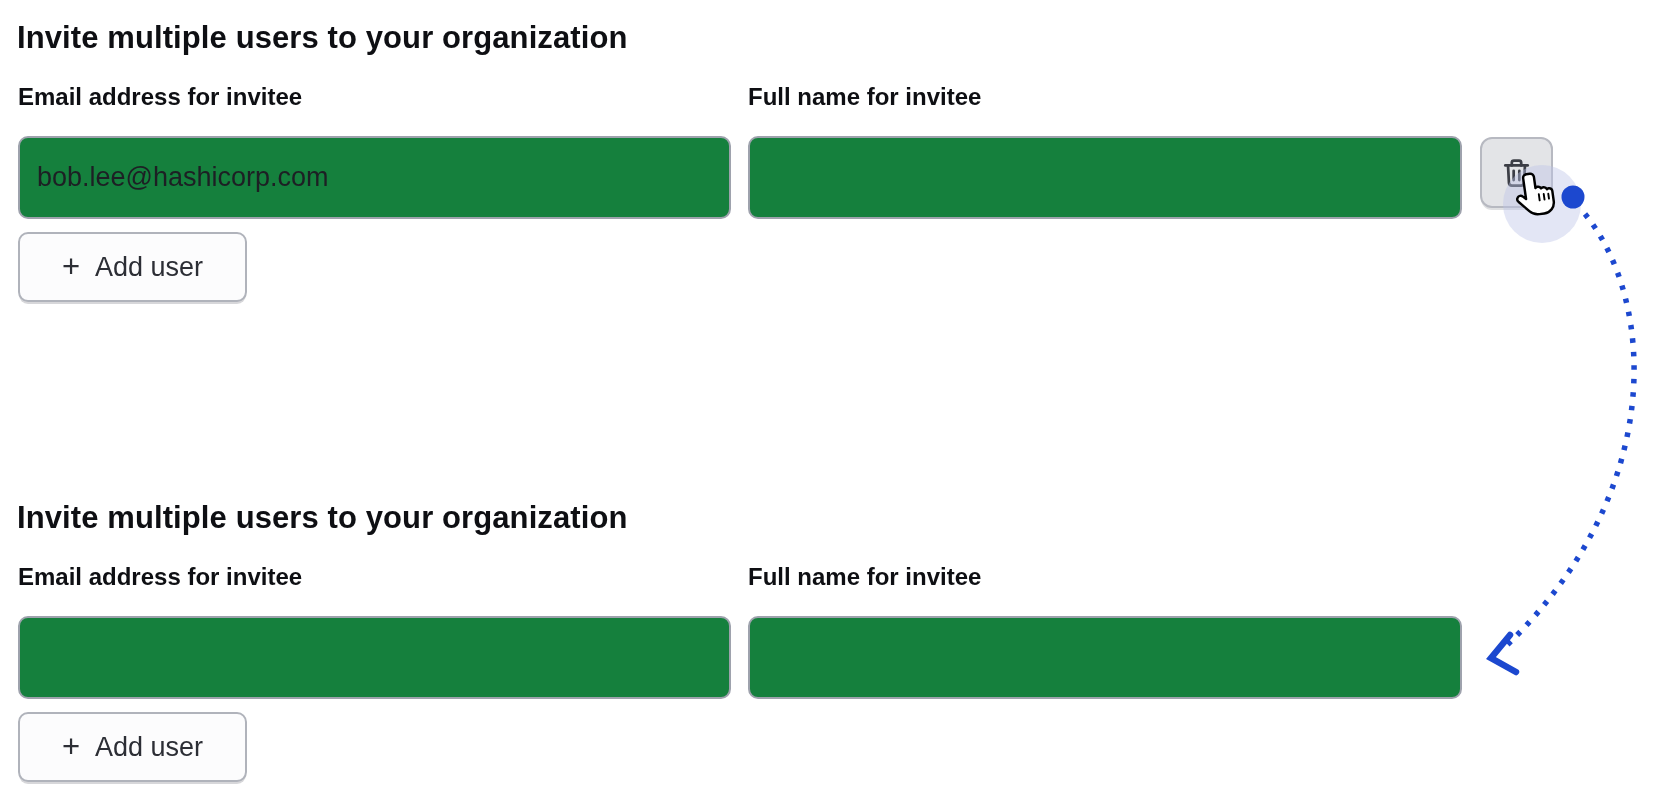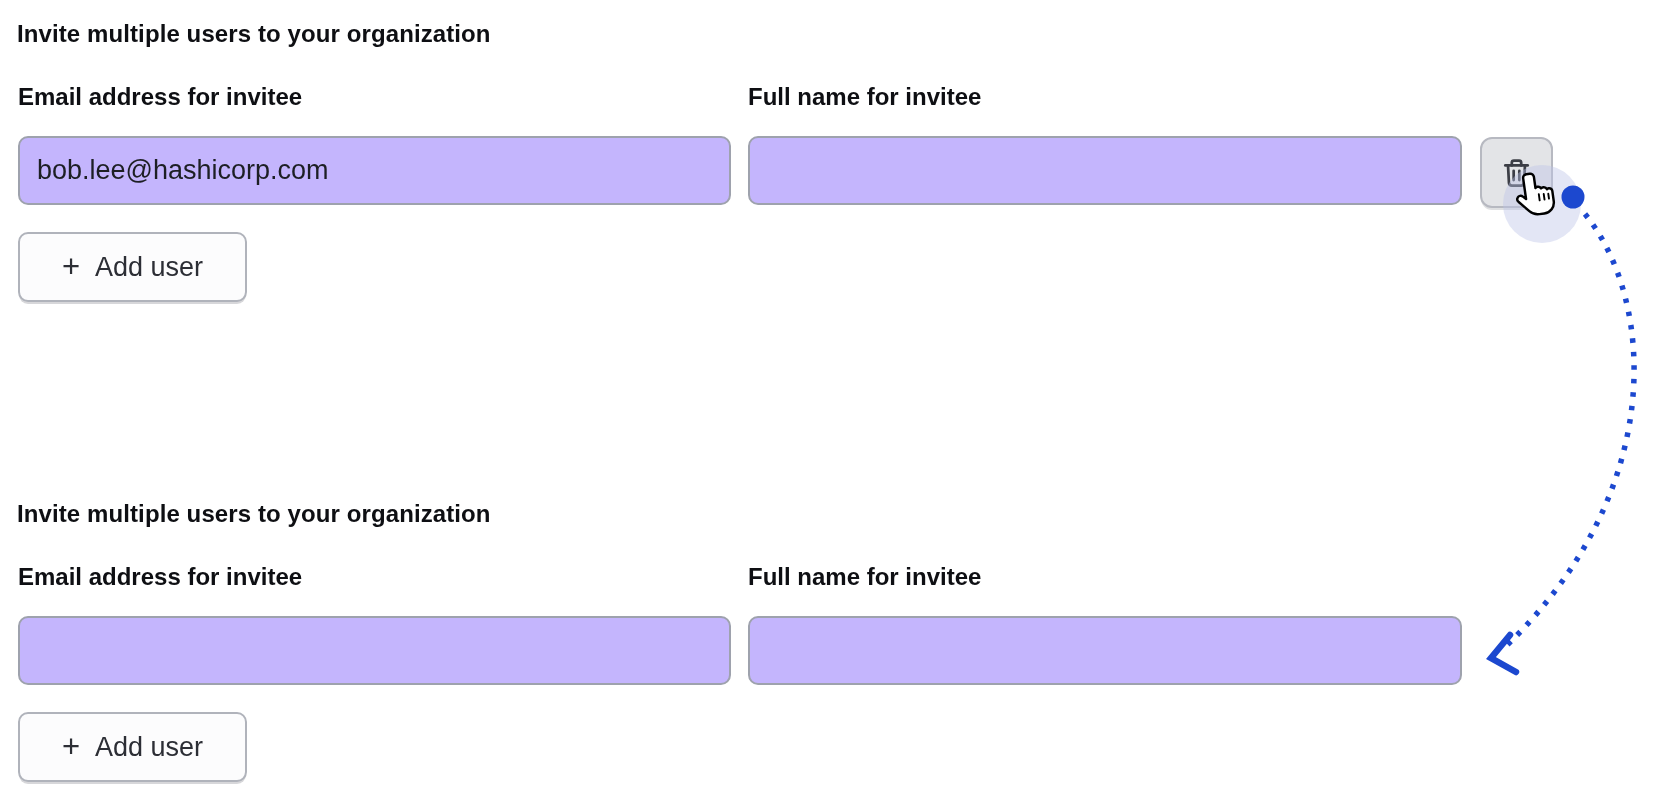--- a/index.html
+++ b/index.html
@@ -7,37 +7,37 @@
   body {
     background: #ffffff;
     font-family: "Liberation Sans", sans-serif;
     position: relative;
     overflow: hidden;
   }
   .stage { position: absolute; inset: 0; width: 1672px; height: 800px; }
 
   .heading {
     position: absolute;
-    font-size: 24px;
+    font-size: 31px;
     font-weight: 700;
     color: #0e0f13;
     letter-spacing: 0.1px;
     white-space: nowrap;
   }
   .field-label {
     position: absolute;
     font-size: 24px;
     font-weight: 700;
     color: #0e0f13;
     white-space: nowrap;
   }
   .text-input {
     position: absolute;
-    height: 69px;
-    background: #c4b5fd;
+    height: 83px;
+    background: #15803d;
     border: 2px solid #9ea2ad;
     border-radius: 10px;
     padding: 0 17px;
     font-family: "Liberation Sans", sans-serif;
     font-size: 27px;
     color: #1d1f24;
     outline: none;
   }
   .add-user-btn {
     position: absolute;

